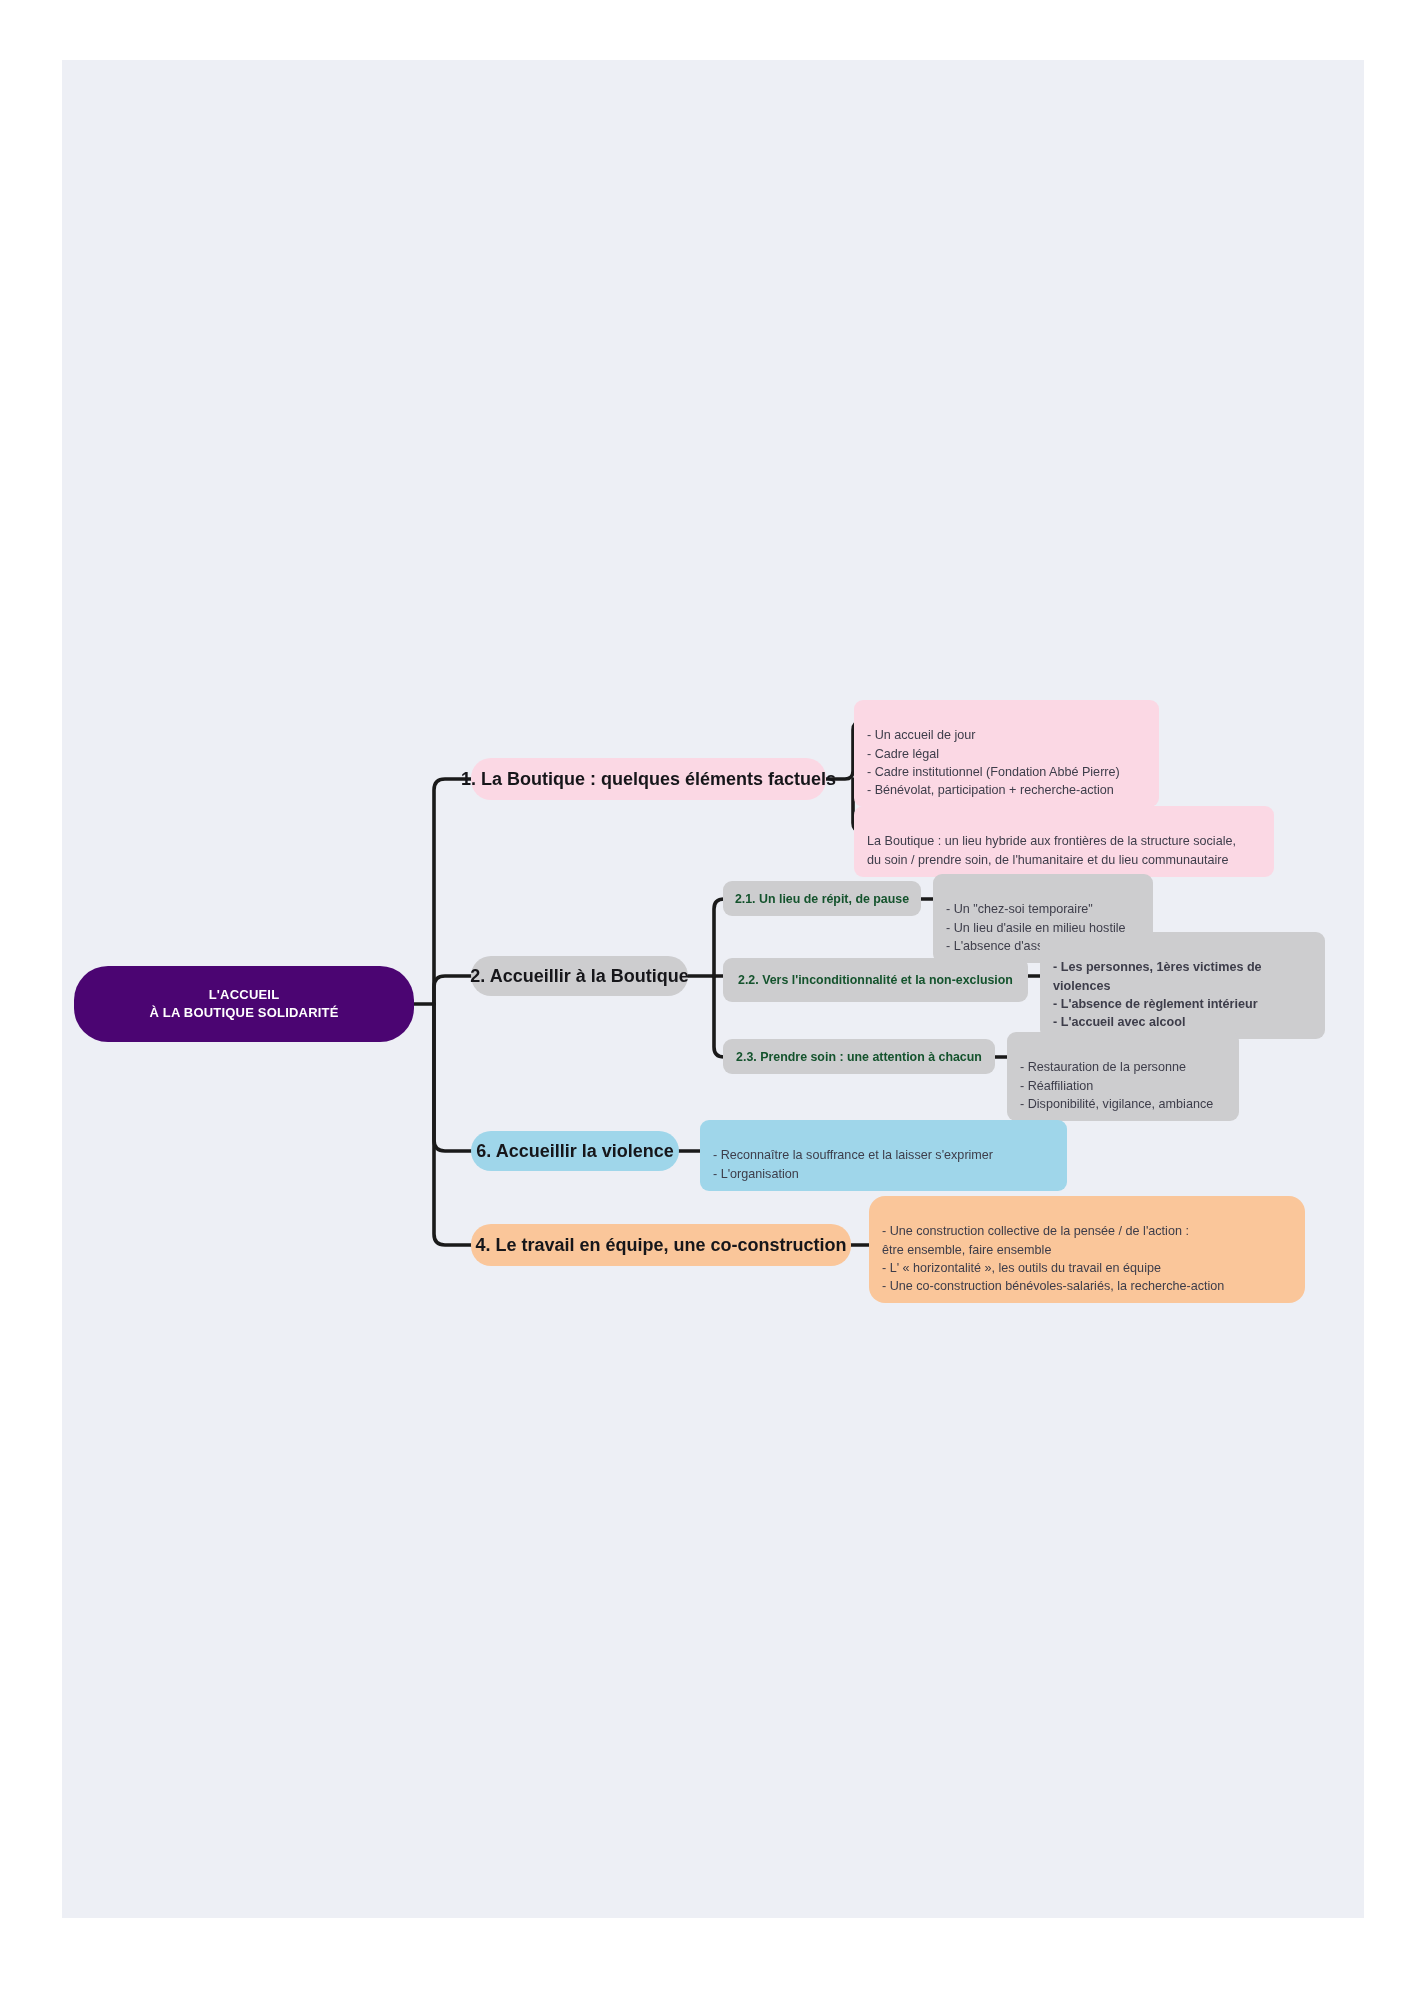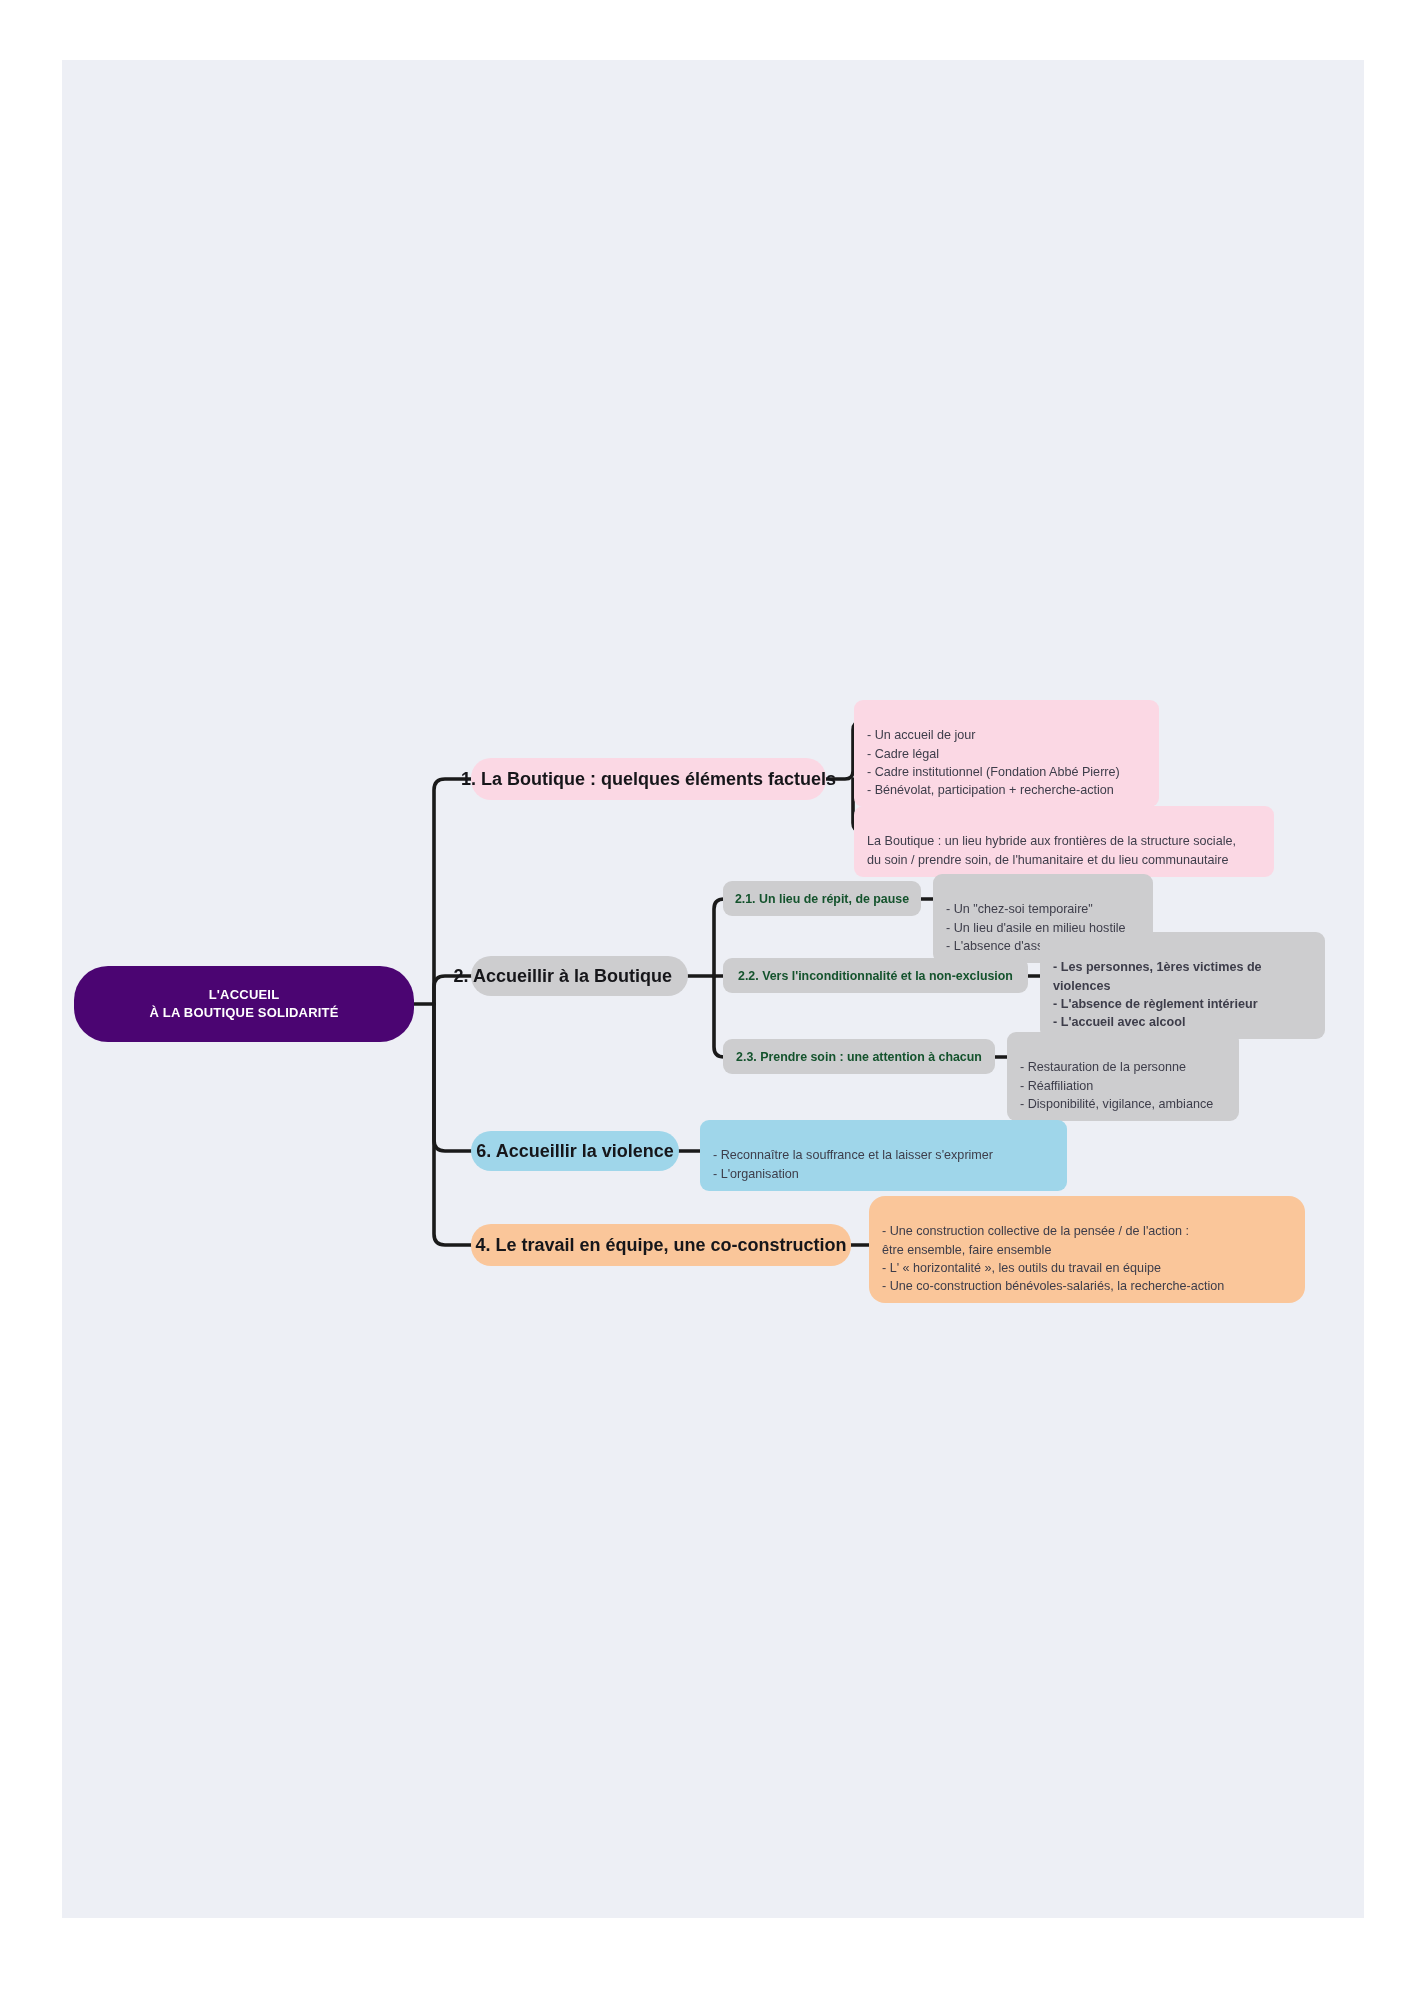--- a/index.html
+++ b/index.html
@@ -73,21 +73,21 @@
   .branch {
     border-radius: 20px;
     font-weight: bold;
     font-size: 18px;
     color: #16161a;
     text-align: center;
     padding: 0 16px;
     white-space: nowrap;
   }
   .branch.pink   { background: #fbd8e4; }
-  .branch.gray   { background: #cdcdcf; justify-content: flex-end; }
+  .branch.gray   { background: #cdcdcf; }
   .branch.blue   { background: #9fd6ea; }
   .branch.orange { background: #fac69a; }
 
   
   .sub {
     border-radius: 9px;
     background: #cdcdcf;
     font-weight: bold;
     font-size: 12.4px;
     color: #14532d;
@@ -175,21 +175,21 @@
 
     <div class="node sub" style="left:723px; top:881px; width:198px; height:35px;">
       <span>2.1. Un lieu de répit, de pause</span>
     </div>
     <div class="node leaf gray" style="left:933px; top:874px; width:220px; height:auto;">
       <span>- Un "chez-soi temporaire"
 - Un lieu d'asile en milieu hostile
 - L'absence d'assignation</span>
     </div>
 
-    <div class="node sub" style="left:723px; top:958px; width:305px; height:35px;">
+    <div class="node sub" style="left:723px; top:958px; width:305px; height:44px;">
       <span>2.2. Vers l'inconditionnalité et la non-exclusion</span>
     </div>
     <div class="node leaf gray" style="left:1040px; top:932px; width:285px; height:auto;font-weight:bold;">
       <span>- Les personnes, 1ères victimes de violences
 - L'absence de règlement intérieur
 - L'accueil avec alcool</span>
     </div>
 
     <div class="node sub" style="left:723px; top:1039px; width:272px; height:35px;">
       <span>2.3. Prendre soin : une attention à chacun</span>

